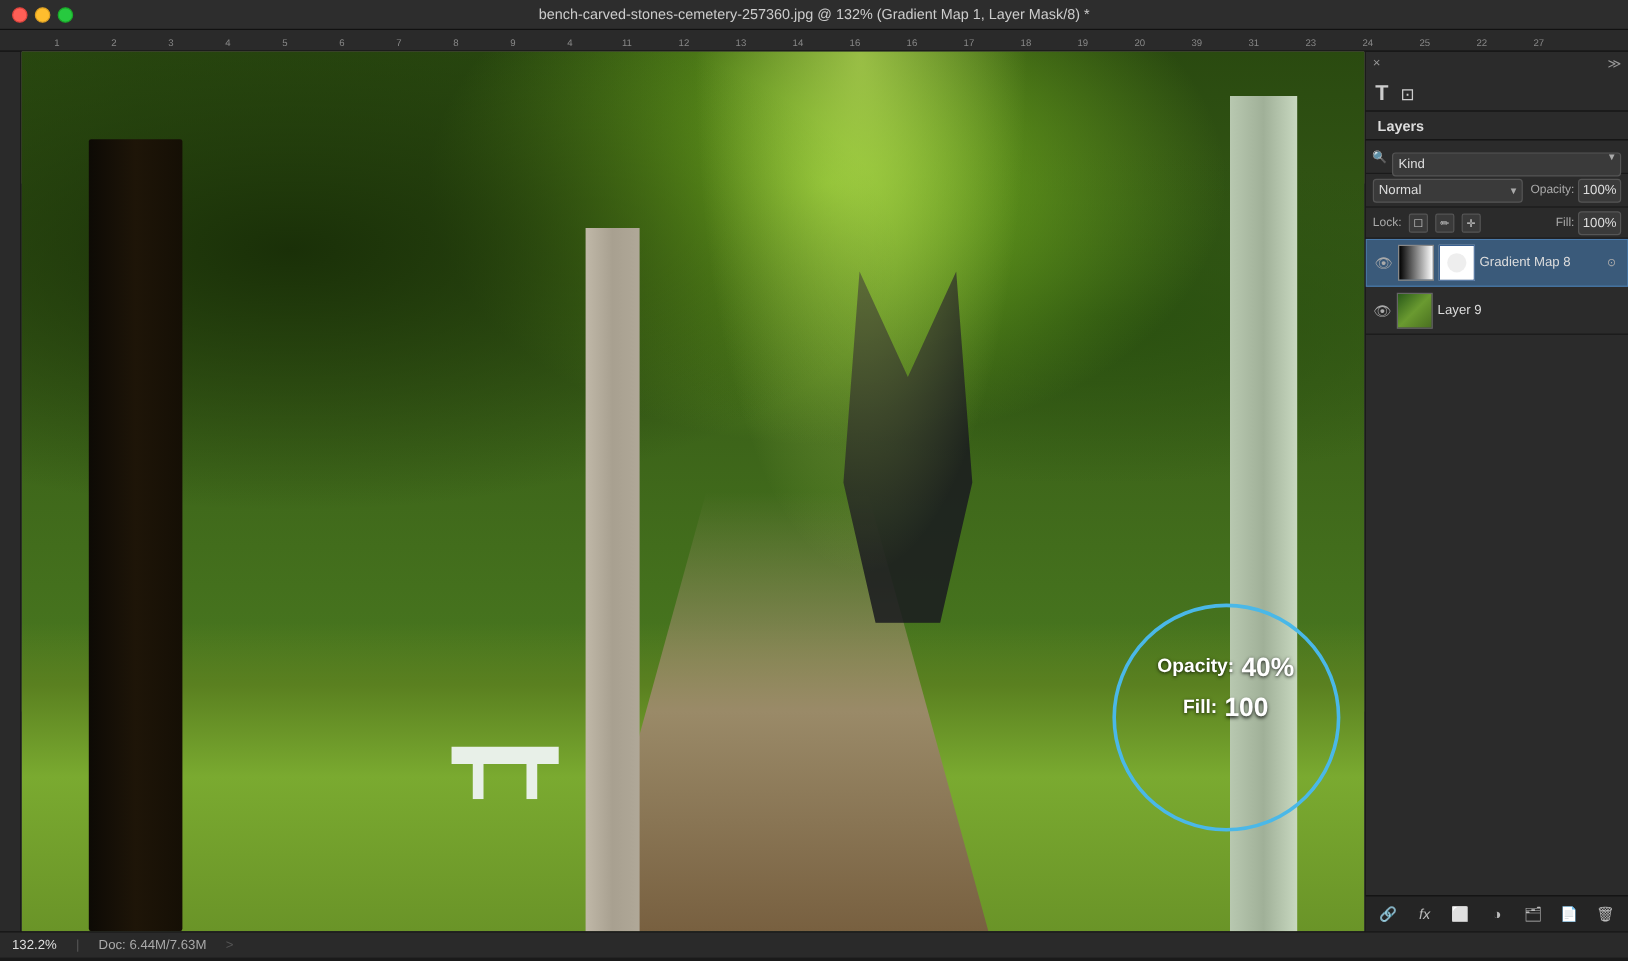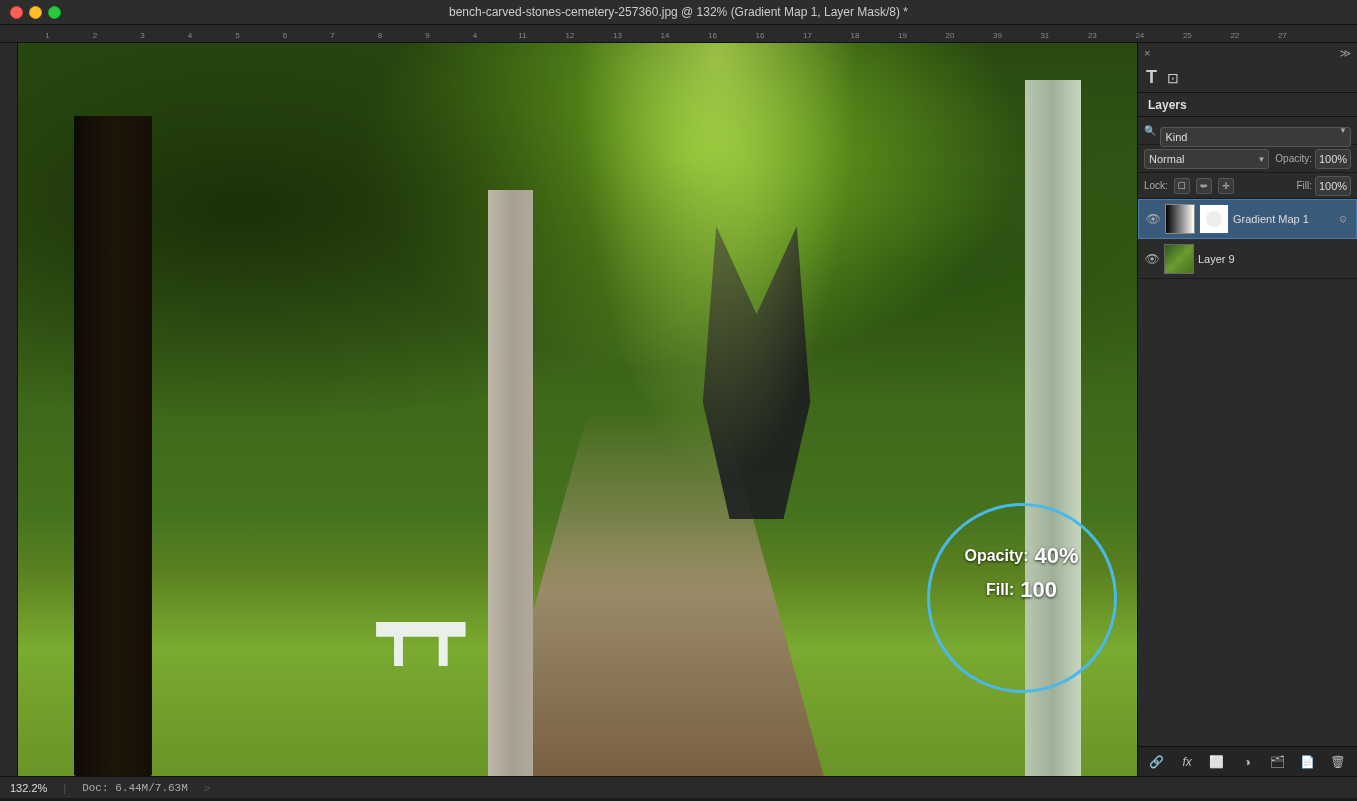--- a/index.html
+++ b/index.html
@@ -355,21 +355,20 @@
       gap: 16px;
     }
     .status-zoom {
       color: #ddd;
     }
     .status-separator {
       color: #555;
     }
     .status-doc-info {
       color: #aaa;
-      font-family: Liberation Mono, monospace;
     }
 
     
     .circle-annotation {
       position: absolute;
       top: 460px;
       right: 20px;
       width: 190px;
       height: 190px;
       border: 3px solid #4ab8e8;
@@ -691,21 +690,21 @@
 
         <div class="layer-row gradient-layer-row">
           <div class="layer-visibility">👁</div>
           <div class="gradient-thumb"></div>
           <div class="layer-mask-thumbnail">
             <svg width="28" height="28" viewBox="0 0 28 28">
               <rect width="28" height="28" fill="white"></rect>
               <ellipse cx="14" cy="14" rx="8" ry="8" fill="#ddd" opacity="0.5"></ellipse>
             </svg>
           </div>
-          <span class="layer-name">Gradient Map 1</span>
+          <span class="layer-name">Gradient Map 8</span>
           <div class="layer-icons">
             <span class="layer-icon-sm">⊙</span>
           </div>
         </div>
 
         <div class="layer-row">
           <div class="layer-visibility">👁</div>
           <div class="layer0-thumb"></div>
           <span class="layer-name">Layer 9</span>
         </div>

